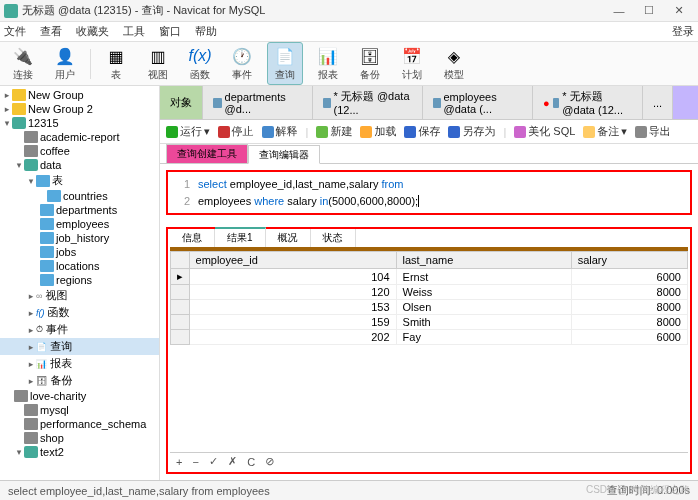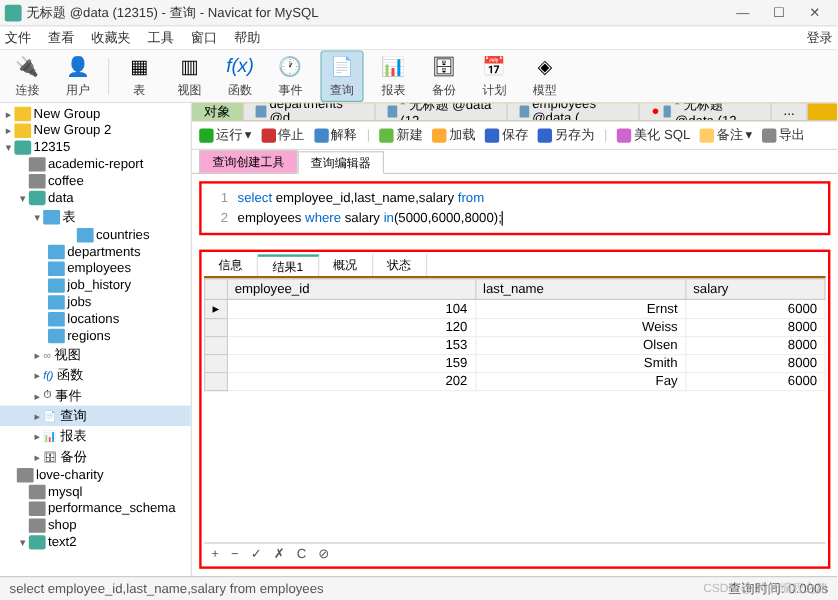--- a/index.html
+++ b/index.html
@@ -21,43 +21,43 @@
 .sidebar { width: 160px; border-right: 1px solid #ddd; overflow-y: auto; background: #fff; padding: 2px 0; }
 .tree-item { display: flex; align-items: center; padding: 1px 2px; cursor: pointer; white-space: nowrap; }
 .tree-item.sel { background: #d0e4f5; }
 .tree-item .ex { width: 10px; text-align: center; color: #666; font-size: 9px; }
 .tree-item .ti { width: 14px; height: 12px; margin-right: 2px; display: inline-block; }
 .ti.folder { background: #f4c430; border-radius: 1px; }
 .ti.db { background: #4a9; border-radius: 2px; }
 .ti.tbl { background: #5ad; border-radius: 1px; }
 .ti.grp { background: #888; border-radius: 1px; }
 .content { flex: 1; display: flex; flex-direction: column; overflow: hidden; }
-.tabs { height: 15px; display: flex; align-items: stretch; background: #eab308; border-bottom: 1px solid #ccc; }
+.tabs { height: 34px; display: flex; align-items: stretch; background: #c4b5fd; border-bottom: 1px solid #ccc; }
 .tab { padding: 3px 10px; border-right: 1px solid #ccc; background: #e8e8e8; display: flex; align-items: center; gap: 3px; font-size: 10px; cursor: pointer; max-width: 110px; overflow: hidden; }
 .tab.active { background: #b8d8a8; }
 .tab .ci { width: 10px; height: 10px; background: #69b; border-radius: 1px; }
 .tab .dot { color: red; font-weight: bold; }
 .actionbar { height: 24px; display: flex; align-items: center; padding: 2px 6px; gap: 8px; border-bottom: 1px solid #ddd; font-size: 10px; }
 .actionbar span { cursor: pointer; color: #333; display: flex; align-items: center; gap: 2px; }
 .actionbar .i { width: 12px; height: 12px; display: inline-block; border-radius: 2px; }
 .subtabs { height: 20px; display: flex; align-items: stretch; padding-left: 6px; border-bottom: 1px solid #ccc; }
-.subtab { padding: 2px 10px; border: 1px solid #ccc; border-bottom: none; background: #f9a8d4; font-size: 10px; cursor: pointer; }
+.subtab { padding: 2px 10px; border: 1px solid #ccc; border-bottom: none; background: #ec4899; font-size: 10px; cursor: pointer; }
 .subtab.active { background: #fff; border-bottom: 1px solid #fff; position: relative; top: 1px; }
 .editor { border: 2px solid red; margin: 6px; padding: 4px; font-family: Consolas, monospace; font-size: 13px; line-height: 1.5; }
 .editor .ln { display: flex; }
 .editor .num { width: 18px; color: #999; text-align: right; margin-right: 8px; }
 .kw { color: #0066cc; }
 .results { border: 2px solid red; margin: 6px; padding: 2px; flex: 1; display: flex; flex-direction: column; }
-.rtabs { display: flex; height: 20px; border-bottom: 2px solid #a16207; }
+.rtabs { display: flex; height: 20px; border-bottom: 4px solid #a16207; align-items: flex-end; }
 .rtab { padding: 2px 12px; font-size: 10px; cursor: pointer; border-right: 1px solid #ddd; }
 .rtab.active { background: #fff; border-top: 2px solid #4a9; }
 table { border-collapse: collapse; width: 100%; font-size: 10px; }
 th { background: #f0f0f0; border: 1px solid #ccc; padding: 2px 6px; text-align: left; font-weight: normal; }
 td { border: 1px solid #eee; padding: 1px 6px; text-align: right; }
-td.l { text-align: right; }
+td.l { text-align: left; }
 .row-hdr { width: 12px; background: #f0f0f0; border: 1px solid #ccc; }
 .rtoolbar { height: 18px; border-top: 1px solid #ccc; display: flex; align-items: center; gap: 10px; padding: 0 6px; font-size: 12px; color: #555; }
 .statusbar { height: 20px; border-top: 1px solid #ccc; display: flex; align-items: center; padding: 0 8px; font-size: 10px; color: #555; background: #f5f5f5; }
 .statusbar .sp { flex: 1; }
 .watermark { position: absolute; bottom: 3px; right: 8px; font-size: 10px; color: #bbb; }
 </style>
 </head>
 <body>
 
 <div class="titlebar">
@@ -156,21 +156,21 @@
     <div class="tree-item" style="padding-left:14px">
         <span class="ex">▾</span>
         <span class="ti db"></span>
         <span>data</span>
       </div>
     <div class="tree-item" style="padding-left:26px">
         <span class="ex">▾</span>
         <span class="ti tbl"></span>
         <span>表</span>
       </div>
-    <div class="tree-item" style="padding-left:64px">
+    <div class="tree-item" style="padding-left:47px">
         <span class="ti tbl"></span>
         <span>countries</span>
       </div>
     <div class="tree-item" style="padding-left:40px">
         <span class="ti tbl"></span>
         <span>departments</span>
       </div>
     <div class="tree-item" style="padding-left:40px">
         <span class="ti tbl"></span>
         <span>employees</span>

